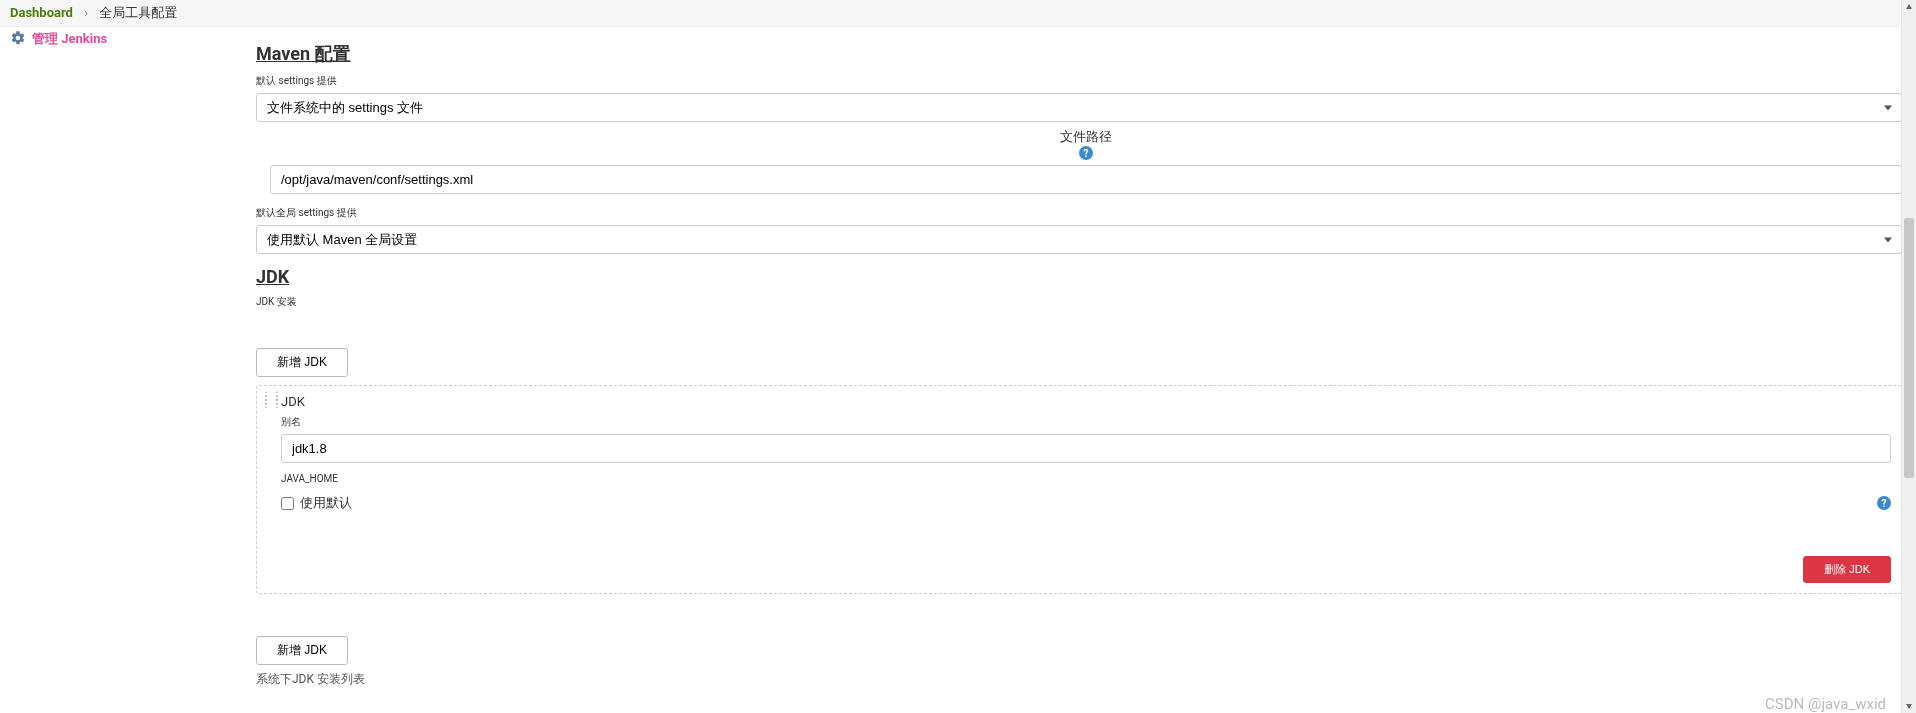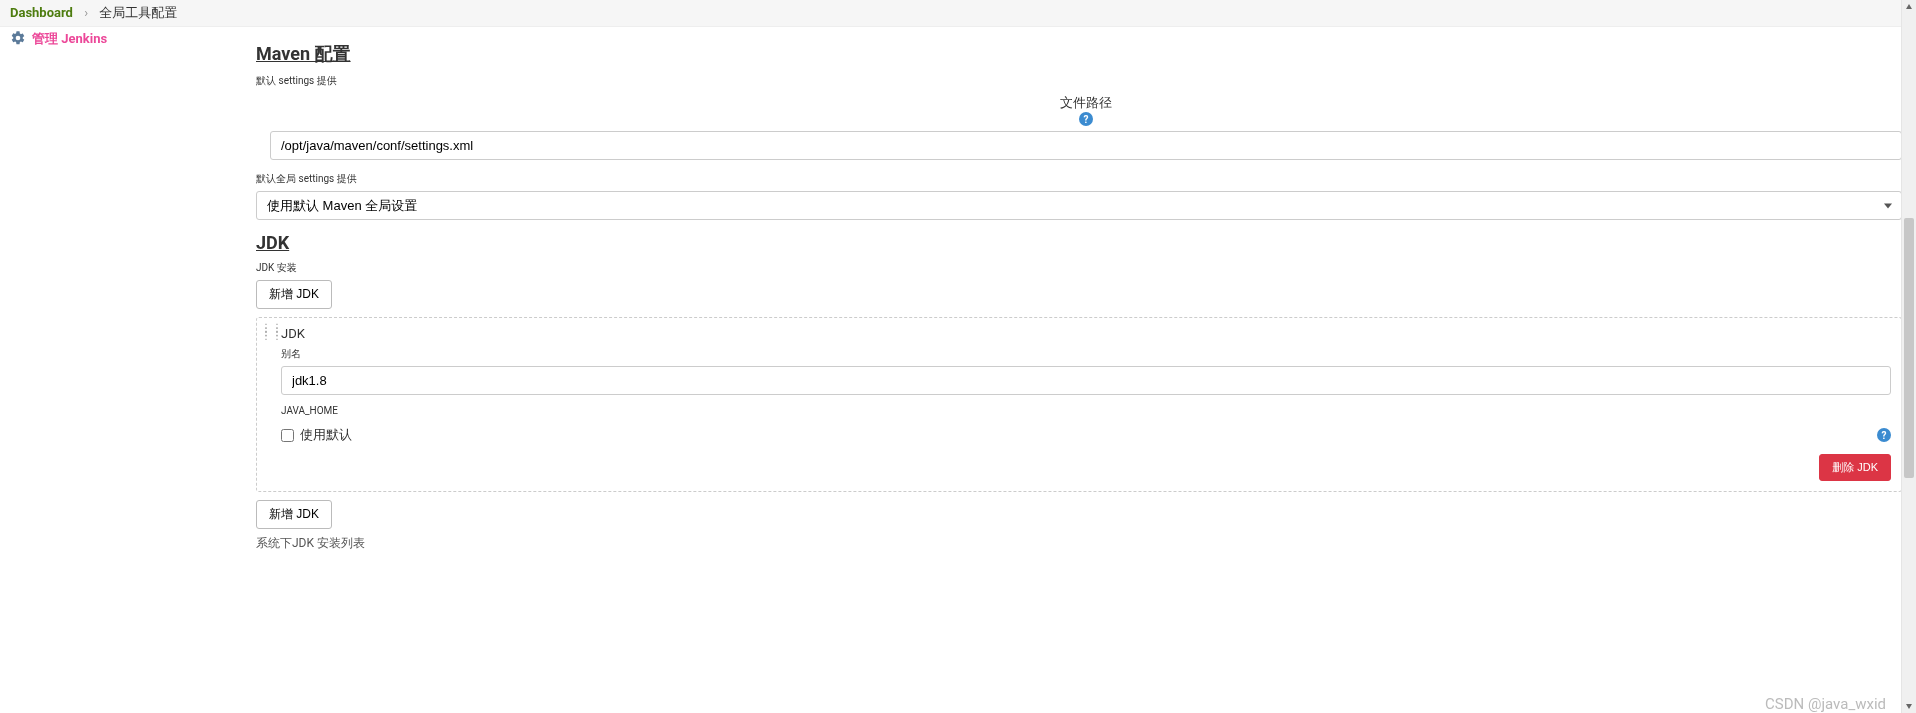--- a/index.html
+++ b/index.html
@@ -93,26 +93,27 @@
       cursor: pointer;
       flex-shrink: 0;
     }
     .label-row {
       display: flex; justify-content: space-between; align-items: center;
       margin: 6px 0 5px 14px;
       flex-direction: column;
     }
     .btn {
       display: inline-block;
-      padding: 5px 12px;
+      padding: 5px 20px;
       border: 1px solid #bbb;
       border-radius: 3px;
       background: #fff;
       font-size: 12px;
       cursor: pointer;
+      margin-top: 34px;
     }
     .btn-danger {
       background: #dc3545;
       color: #fff;
       border-color: #dc3545;
       font-weight: normal;
       font-size: 11px;
     }
     .install-block {
       border: 1px dashed #ccc;
@@ -196,20 +197,25 @@
       <span>管理 Jenkins</span>
     </a>
   </div>
 
   <div class="content">
 
     <h2 class="section-title">Maven 配置</h2>
 
     <div class="field-group">
       <div class="field-label">默认 settings 提供</div>
+      <div class="select-wrap">
+        <select class="select">
+          <option>文件系统中的 settings 文件</option>
+        </select>
+      </div>
       <div class="label-row">
         <span>文件路径</span>
         <span class="help-icon">?</span>
       </div>
       <div class="indent-box">
         <input class="textinput" type="text" value="/opt/java/maven/conf/settings.xml" style="">
       </div>
     </div>
 
     <div class="field-group">

